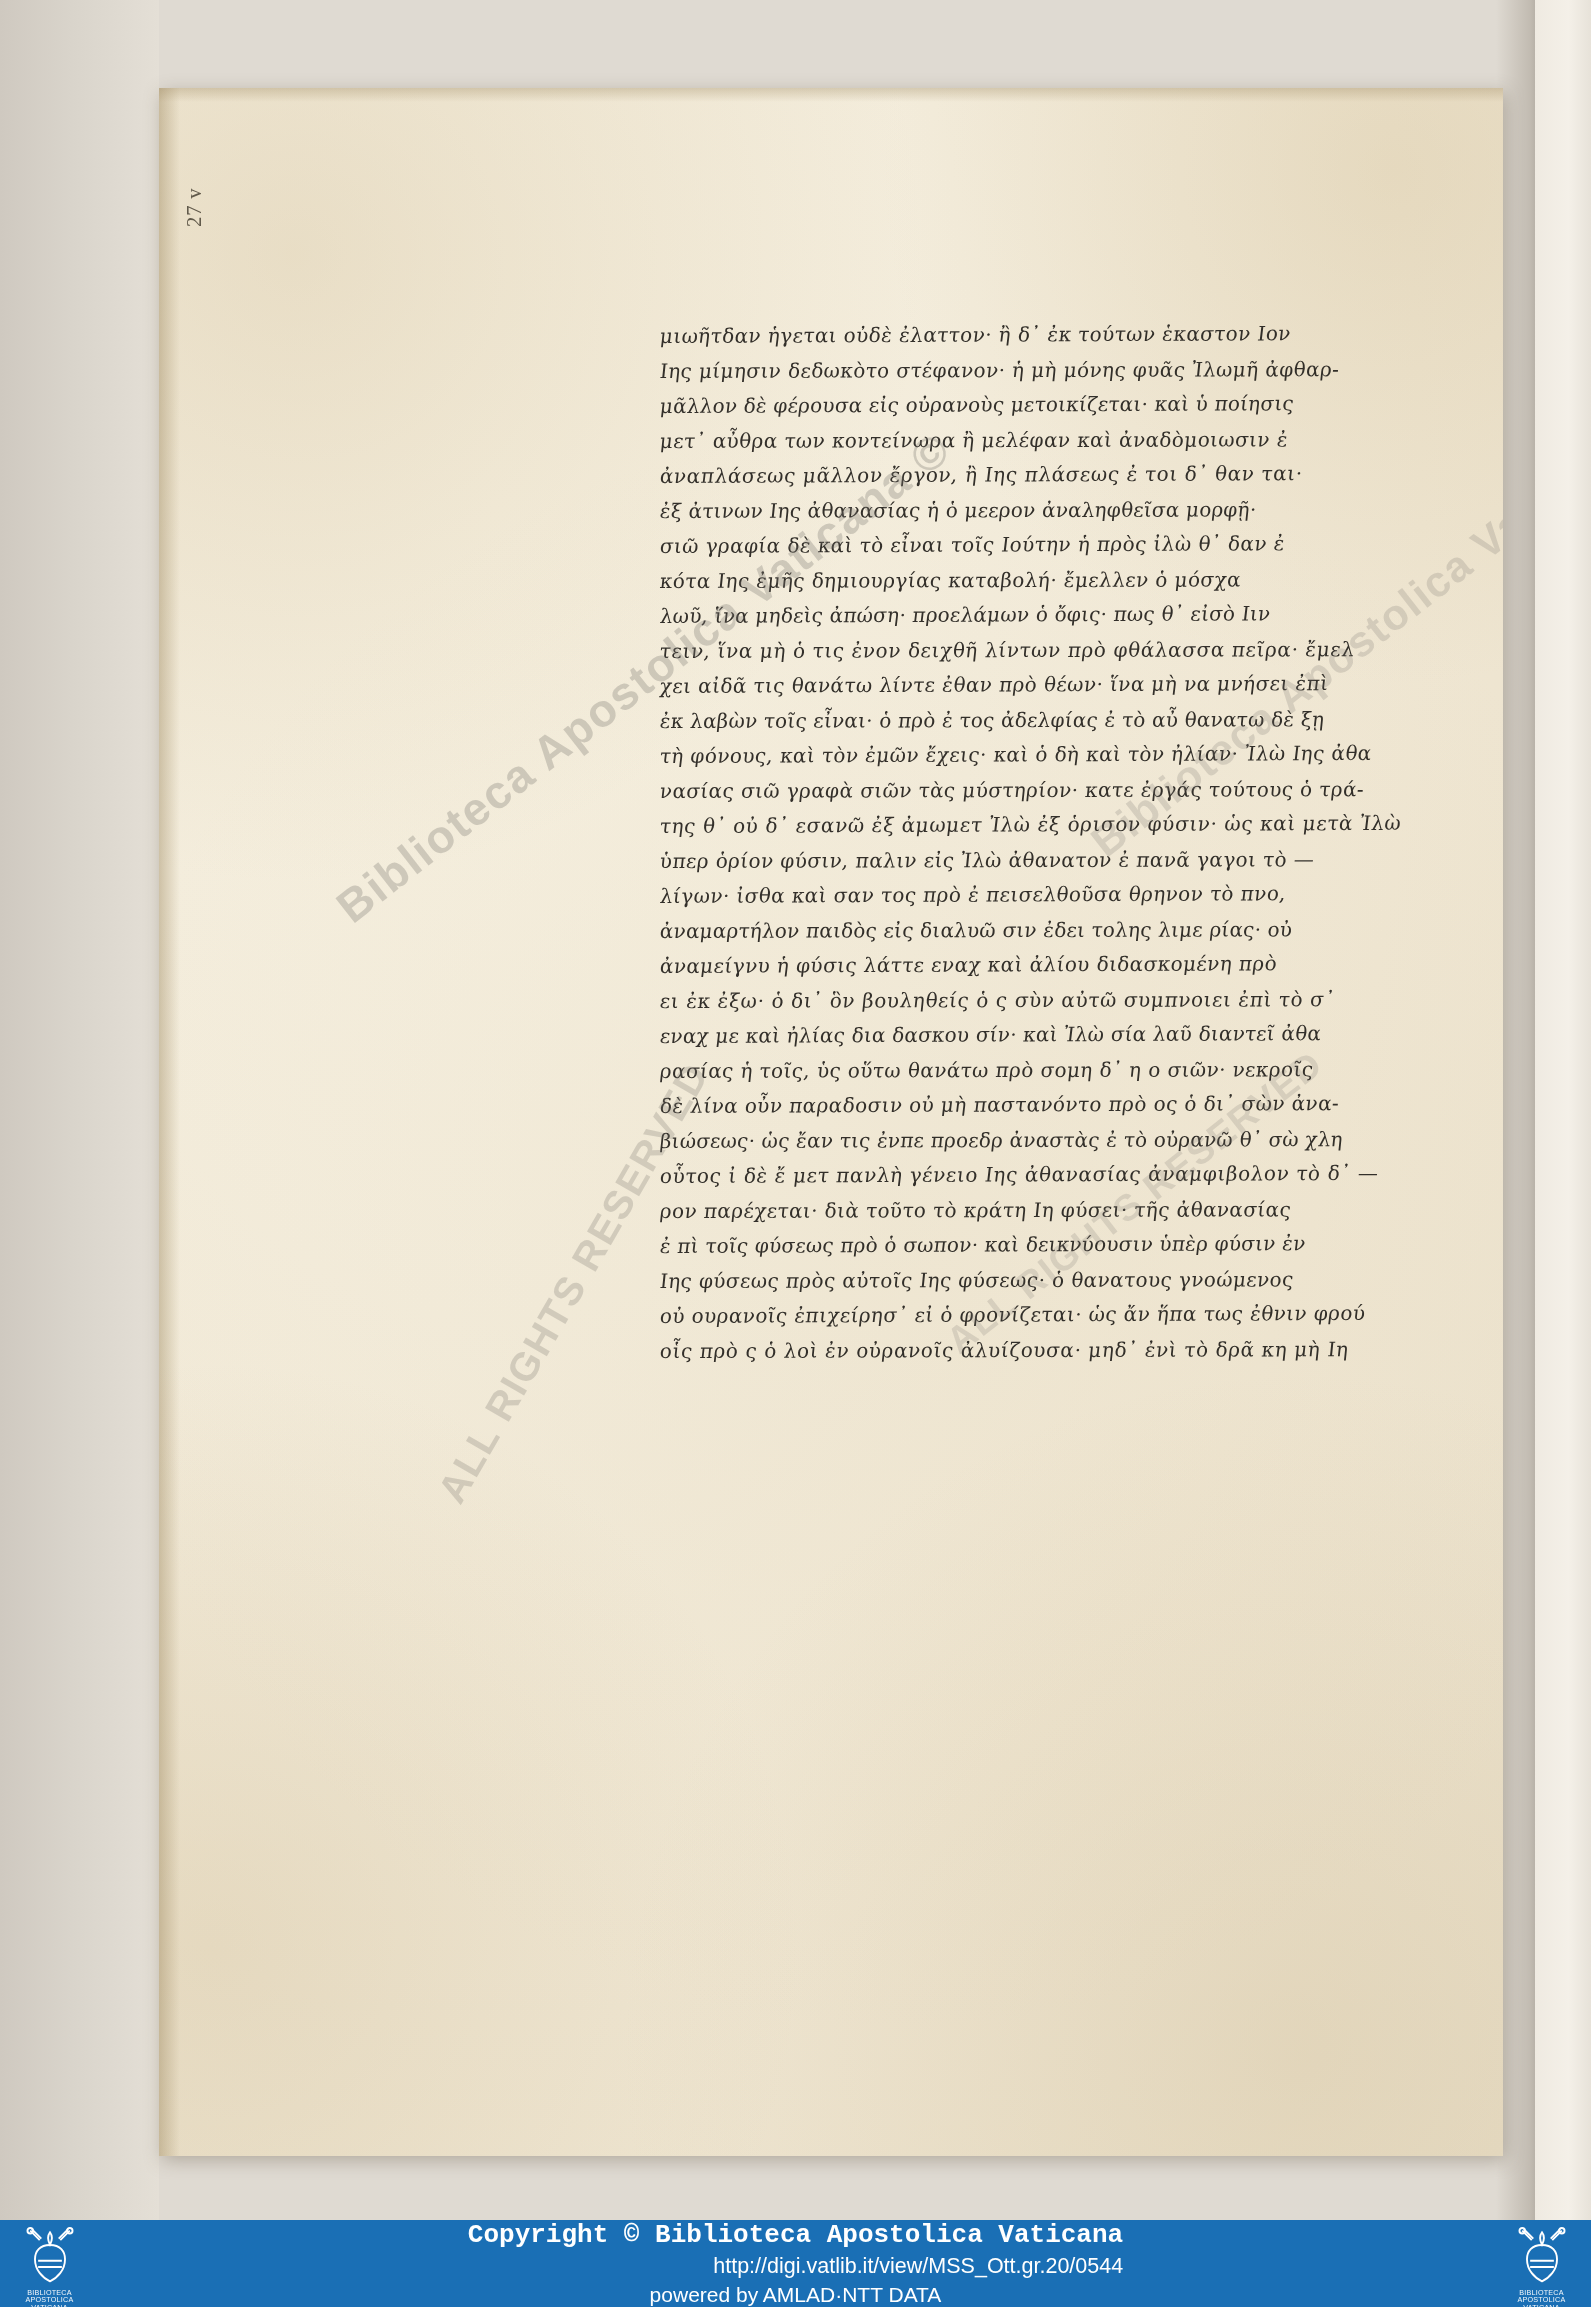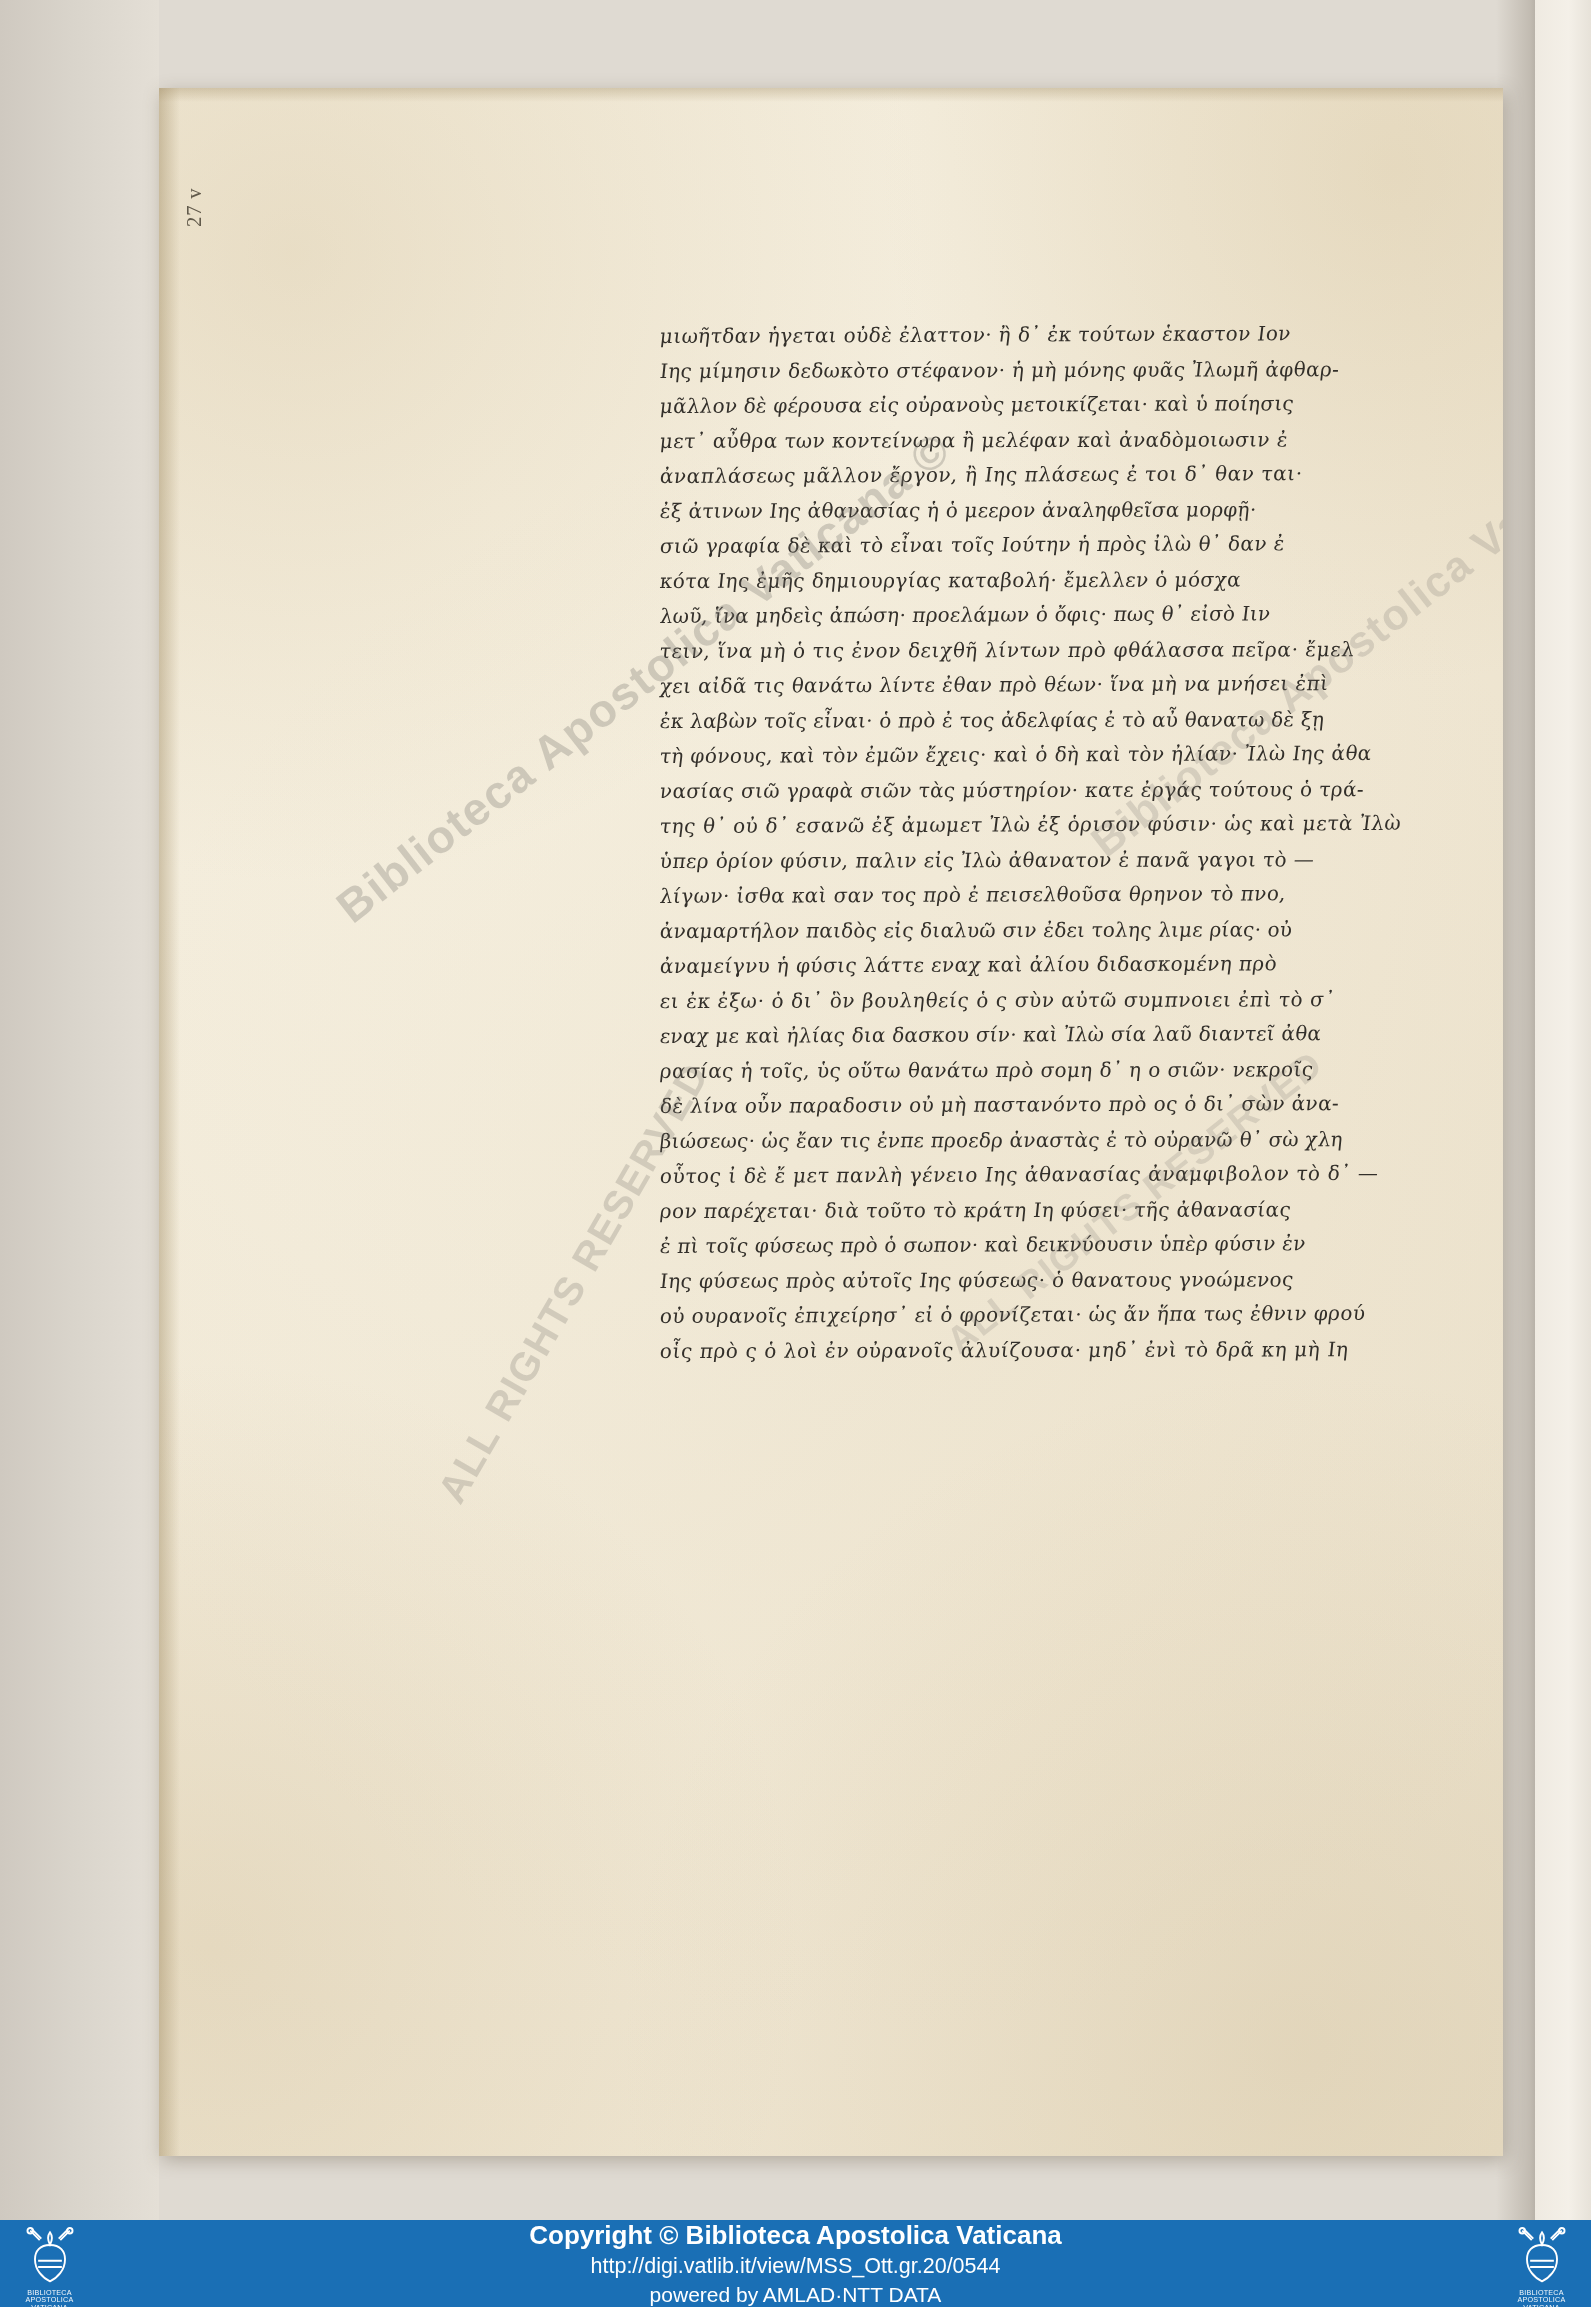--- a/index.html
+++ b/index.html
@@ -182,24 +182,26 @@
     justify-content: center;
   }
   #footer-inner {
     text-align: center;
     line-height: 1.05;
   }
   #footer-title {
     font-size: 26px;
     font-weight: bold;
     margin-bottom: 4.8px;
+    font-family: Liberation Mono, monospace;
   }
   #footer-url {
     font-size: 21.5px;
     margin-bottom: 6.4px;
+    text-align: right;
   }
   #footer-powered {
     font-size: 21px;
   }
   .crest {
     position: absolute;
     top: 2224px;
     width: 83px;
     height: 83px;
     text-align: center;

